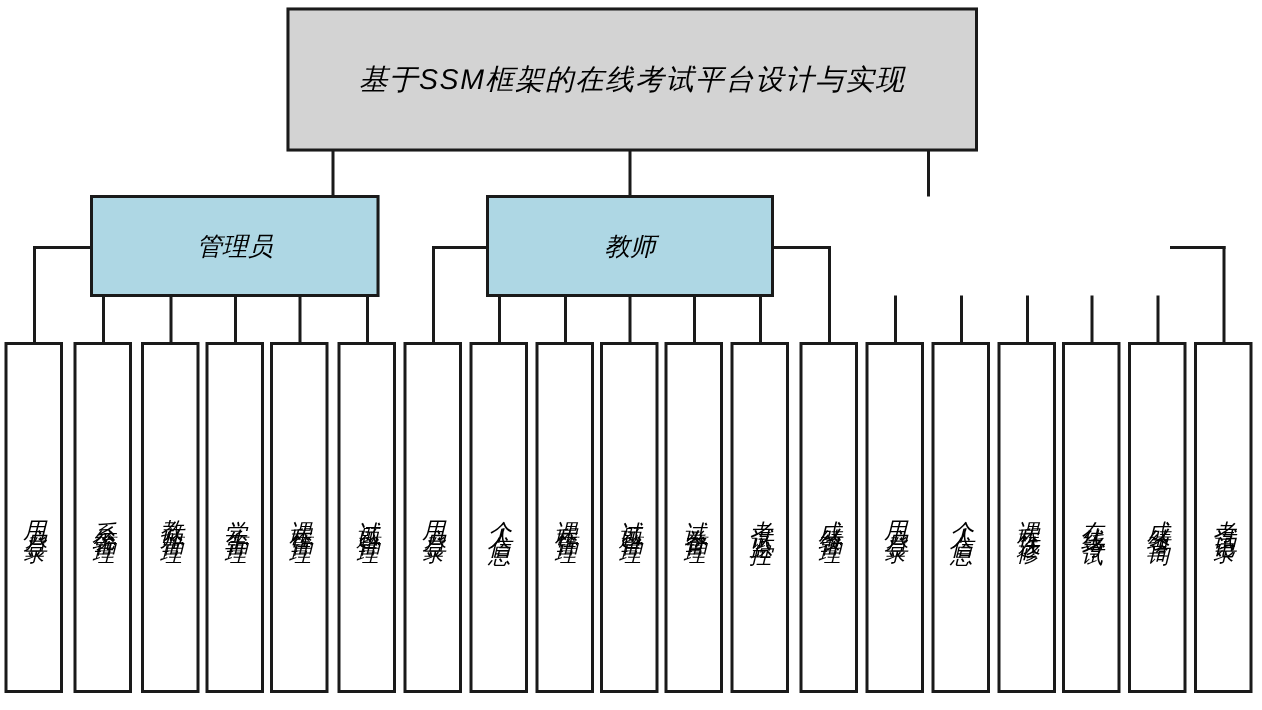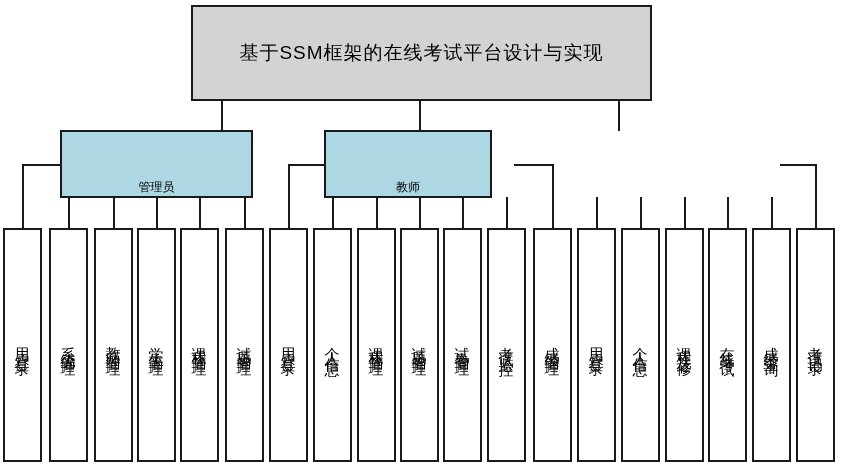--- a/index.html
+++ b/index.html
@@ -13,30 +13,30 @@
     overflow: hidden;
   }
   .node {
     position: absolute;
     box-sizing: border-box;
     border: 2px solid var(--line_color, #1a1a1a);
     display: flex;
     align-items: center;
     justify-content: center;
     text-align: center;
+    font-style: italic;
   }
   .title-node {
     background: var(--title_fill, #d3d3d3);
     font-size: 19px;
     letter-spacing: 1px;
   }
   .group-node {
     background: var(--group_fill, #aed7e4);
-    font-size: 12px;
-    align-items: flex-end;
+    font-size: 17px;
   }
   .leaf-node {
     background: var(--leaf_fill, #ffffff);
     top: 228px;
     width: 39px;
     height: 234px;
   }
   .leaf-node .vtext {
     writing-mode: vertical-rl;
     text-orientation: upright;
@@ -56,21 +56,21 @@
 
 <div class="canvas">
 
   <div class="node title-node" style="left:191px;top:5px;width:461px;height:96px">
     <span>基于SSM框架的在线考试平台设计与实现</span>
   </div>
 
   <div class="node group-node" style="left:60px;top:130px;width:193px;height:68px">
     <span>管理员</span>
   </div>
-  <div class="node group-node" style="left:324px;top:130px;width:168px;height:68px">
+  <div class="node group-node" style="left:324px;top:130px;width:192px;height:68px">
     <span>教师</span>
   </div>
 
   <div class="node leaf-node" style="left:3px">
     <span class="vtext">用户登录</span>
   </div>
   <div class="node leaf-node" style="left:49px">
     <span class="vtext">系统管理</span>
   </div>
   <div class="node leaf-node" style="left:94px">

